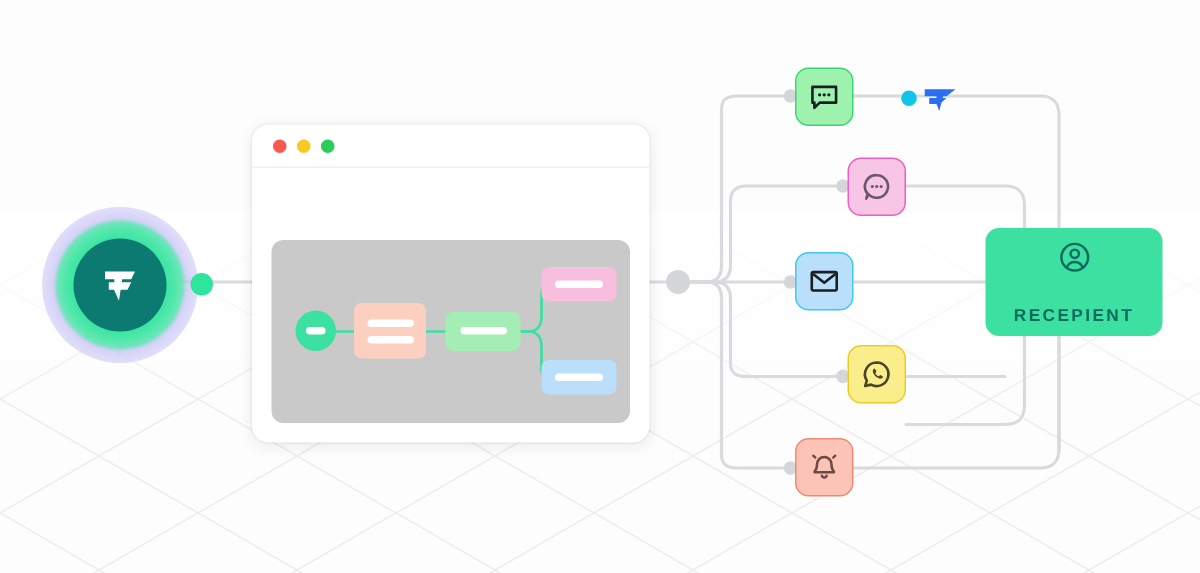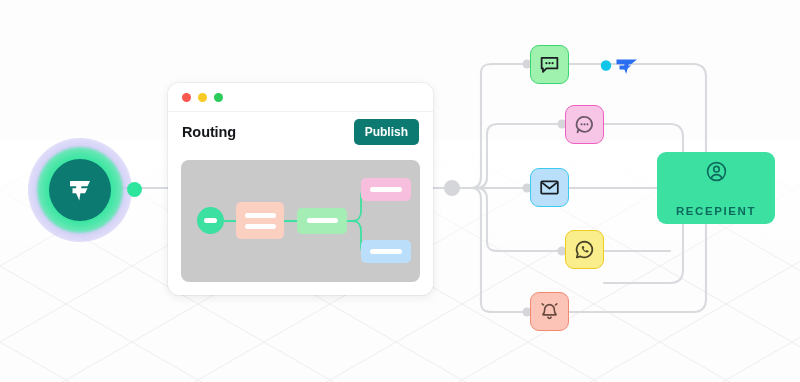--- a/index.html
+++ b/index.html
@@ -223,24 +223,20 @@
   </div>
 
   <div id="routing-window">
 
     <div class="win-titlebar">
       <span class="dot red"></span>
       <span class="dot yellow"></span>
       <span class="dot green"></span>
     </div>
 
-    <div class="win-header">
-      <span id="page-title">Routing</span>
-      <button id="publish-button">Publish</button>
-    </div>
 
     <div class="canvas-area">
       <svg class="canvas-svg" width="239" height="122" viewBox="0 0 239 122">
         <g fill="none" stroke="#3ce0a0" stroke-width="1.8">
           <path d="M43 61 L55 61"></path>
           <path d="M103 61 L116 61"></path>
           <path d="M166 61 L172 61 C177 61 180 57 180 51 L180 36 C180 32 182 30 186 30"></path>
           <path d="M166 61 L172 61 C177 61 180 65 180 71 L180 87 C180 90 182 92 186 92"></path>
         </g>
       </svg>

